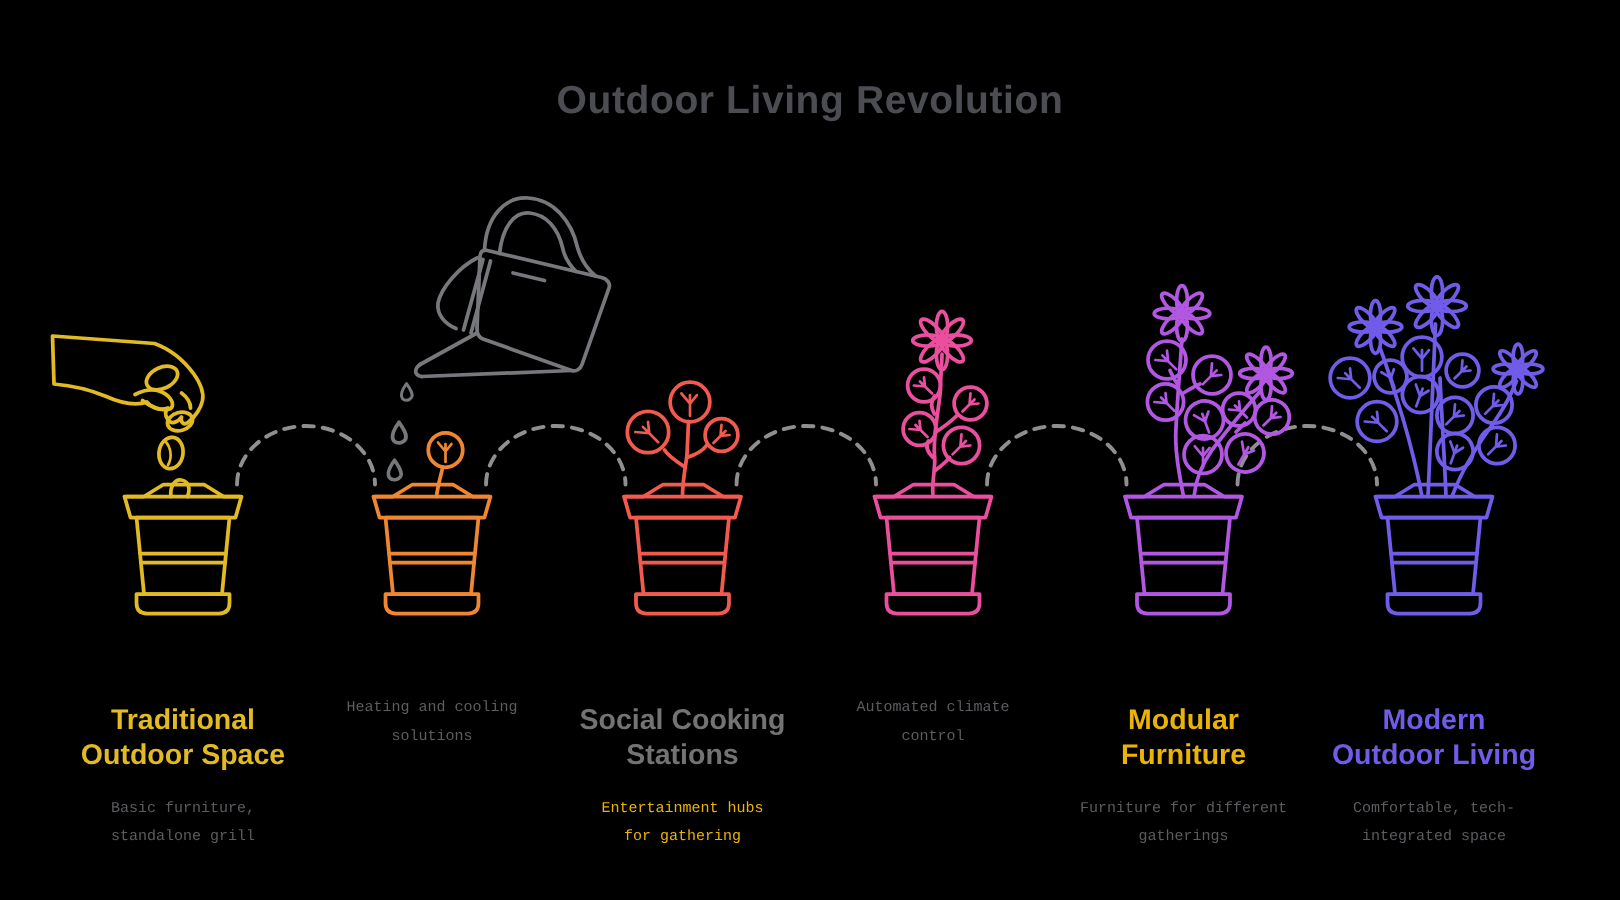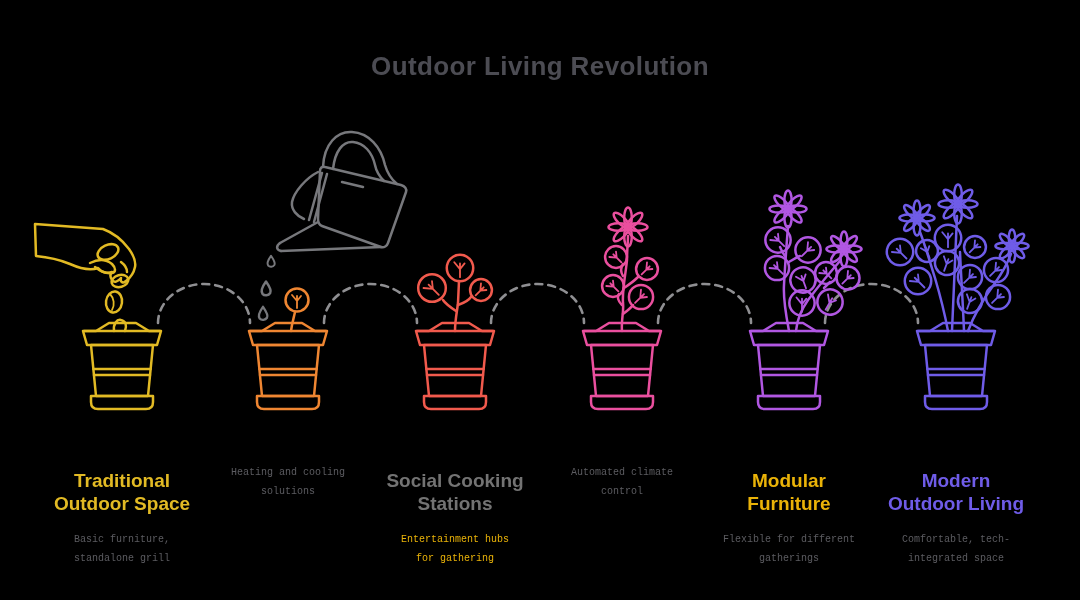--- a/index.html
+++ b/index.html
@@ -182,21 +182,21 @@
     <p style="color: #eab308;">Entertainment hubs
 for gathering</p>
   </div>
   <div class="stage-label" style="left:537px">
     <p style="color: rgb(92, 92, 97);">Automated climate
 control</p>
   </div>
   <div class="stage-label" style="left:704px">
     <h2 style="color: #eab308;">Modular
 Furniture</h2>
-    <p style="color: rgb(92, 92, 97);">Flexible for different
+    <p style="color: rgb(92, 92, 97);">Furniture for different
 gatherings</p>
   </div>
   <div class="stage-label" style="left:871px">
     <h2 style="color: rgb(111, 92, 232);">Modern
 Outdoor Living</h2>
     <p style="color: rgb(92, 92, 97);">Comfortable, tech-
 integrated space</p>
   </div>
 
 </div>

